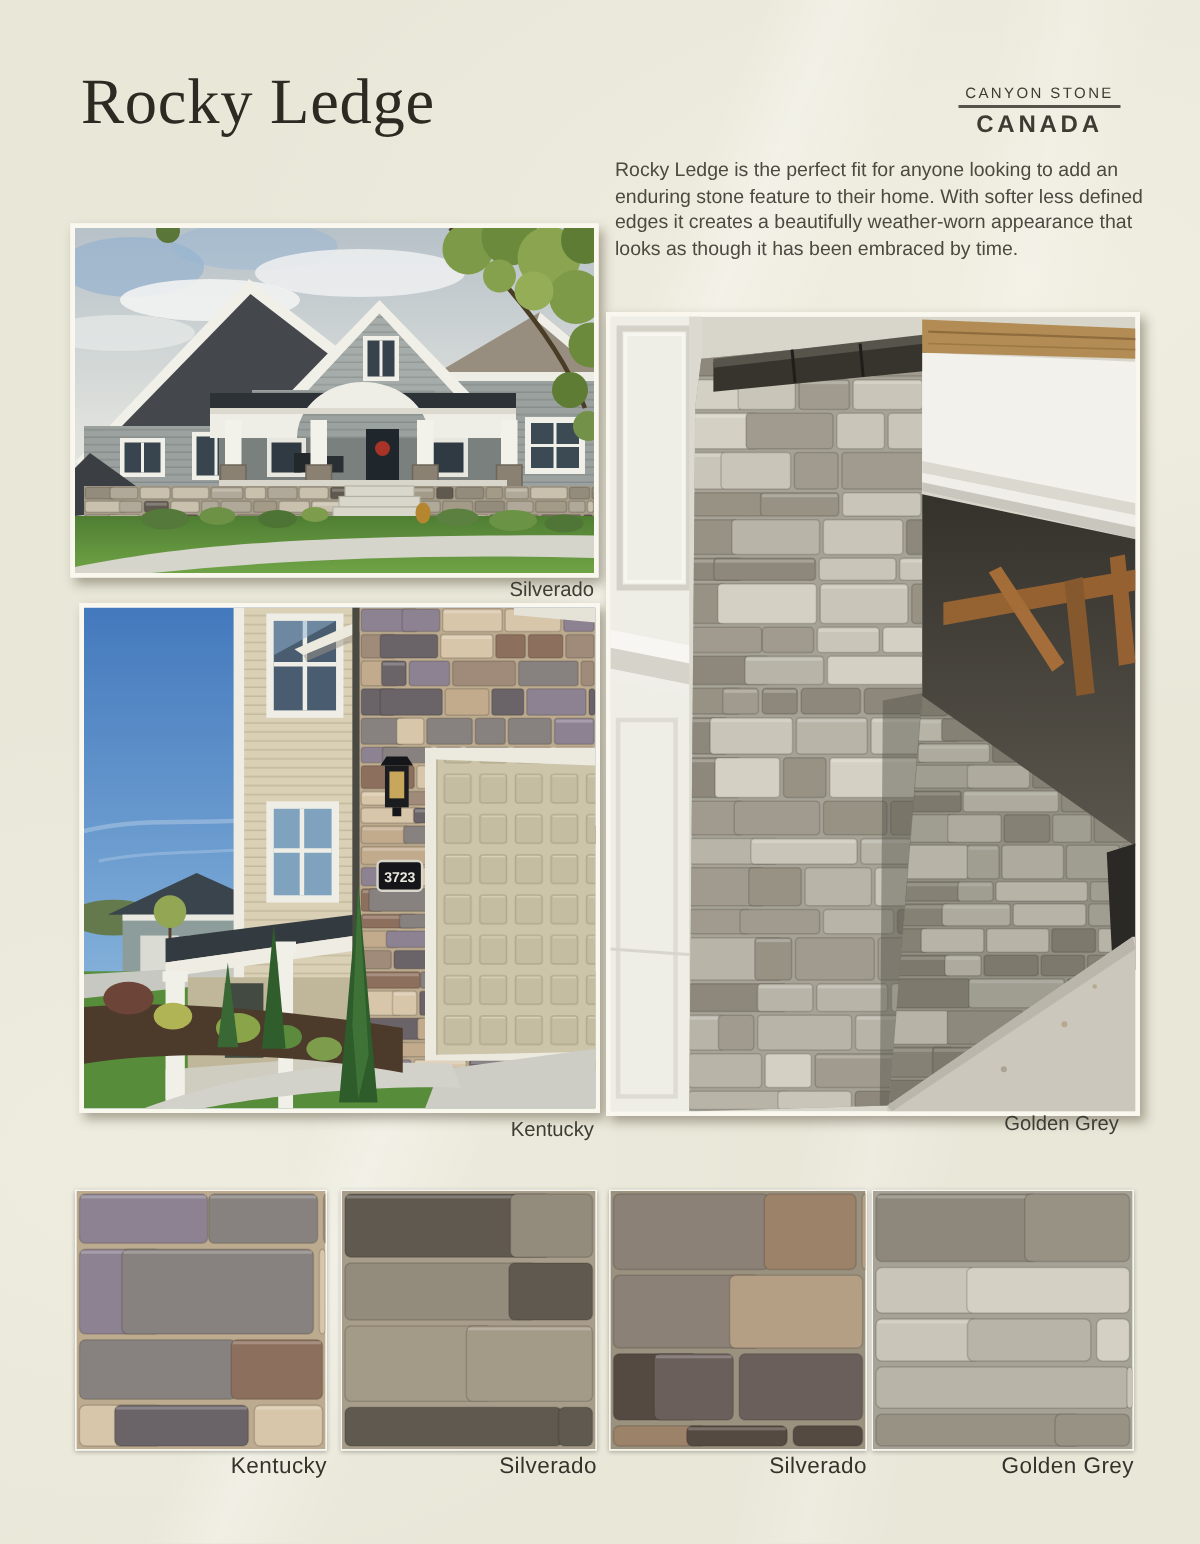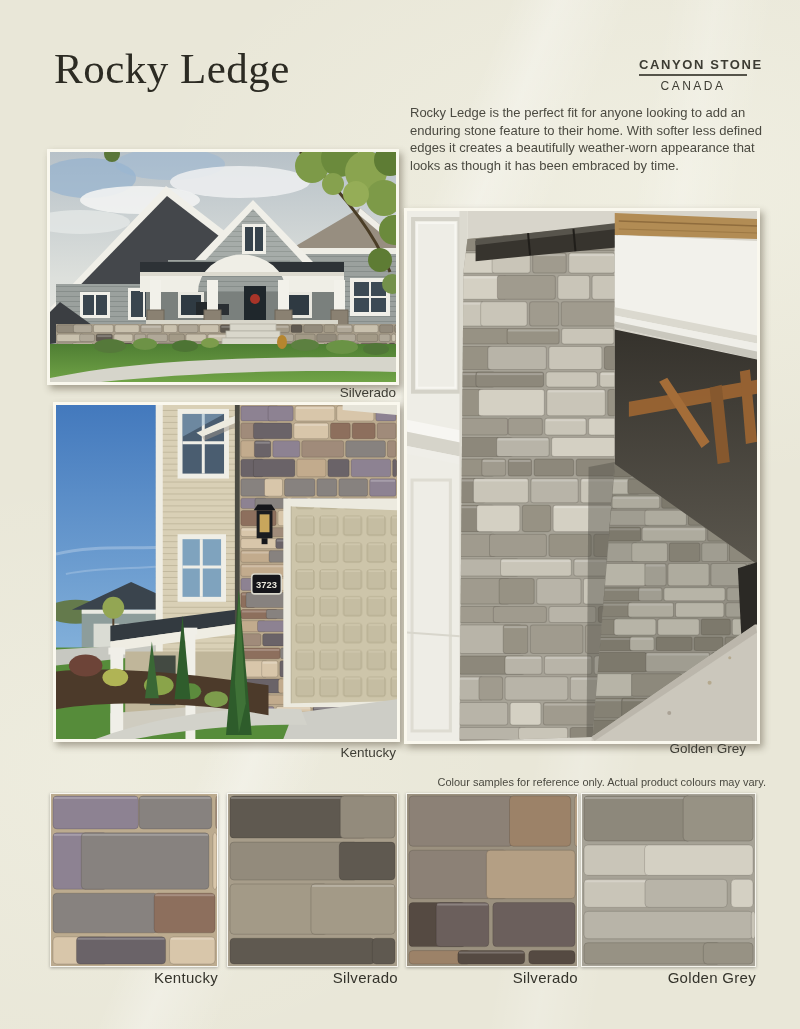--- a/index.html
+++ b/index.html
@@ -13,23 +13,23 @@
       radial-gradient(900px 500px at 85% 18%, rgba(252,252,242,.35), rgba(252,252,242,0) 60%),
       radial-gradient(700px 500px at 12% 75%, rgba(252,252,242,.25), rgba(252,252,242,0) 60%);
     font-family:"Liberation Sans", sans-serif;
   }
   .title {
     position:absolute; left:54px; top:44px;
     font-family:Liberation Serif, serif; font-weight:400;
     font-size:43px; color:#2c2b23; letter-spacing:.5px;
   }
   .brand { position:absolute; left:639px; top:57px; width:108px; text-align:center; color:#3d3c33; }
-  .brand-l1 { font-size:13px; font-weight:700; letter-spacing:1.6px; white-space:nowrap; }
+  .brand-l1 { font-size:10px; font-weight:400; letter-spacing:1.6px; white-space:nowrap; }
   .brand-rule { height:0; border-top:2px solid #55544a; margin:2px 0 3px; }
-  .brand-l2 { font-size:12px; font-weight:400; letter-spacing:2.5px; }
+  .brand-l2 { font-size:16px; font-weight:700; letter-spacing:2.5px; }
   .intro { position:absolute; left:410px; top:104px; width:360px; font-size:13px; line-height:17.6px; color:#4b4a41; }
   .photo { position:absolute; border:3px solid #faf8ee; background:#fff; box-shadow:3px 4px 7px rgba(70,60,40,.42); }
   .photo svg { display:block; width:100%; height:100%; }
   .photo1 { left:47px;  top:149px; width:352px; height:236px; }
   .photo2 { left:53px;  top:402px; width:347px; height:340px;font-weight:bold; }
   .photo3 { left:404px; top:208px; width:356px; height:536px; }
   .plabel { position:absolute; width:200px; text-align:right; font-size:13.5px; color:#3e3d35; }
   .plabel1 { left:196px; top:385px; }
   .plabel2 { left:196px; top:745px; }
   .plabel3 { left:546px; top:741px; }
@@ -787,21 +787,20 @@
 
       <polygon points="183,524 345,412 347,412 347,528 183,528" fill="#cbc7bc"></polygon>
       <polygon points="183,524 345,412 347,420 186,528" fill="#b3afa4" opacity=".7"></polygon>
       <circle cx="300" cy="470" r="2" fill="#b5a98e"></circle>
       <circle cx="320" cy="445" r="1.5" fill="#b5a98e"></circle>
       <circle cx="260" cy="500" r="2" fill="#aaa295"></circle>
     </svg>
   </figure>
   <div class="plabel plabel3">Golden Grey</div>
 
-  <div class="note">Colour samples for reference only. Actual product colours may vary.</div>
 
   <div class="swatch sw0">
     <svg viewBox="0 0 168 174" preserveAspectRatio="none">
         <g id="swg0">
           <rect x="0" y="0" width="168" height="174" fill="#bcab8f"></rect>
           <rect x="2" y="2" width="86.5029483588878" height="33.31315715887583" rx="4" fill="#8d8292" stroke="rgba(40,34,26,0.18)" stroke-width="1"></rect>
           <rect x="3" y="3" width="84.5029483588878" height="2" fill="rgba(255,255,255,0.22)"></rect>
           <rect x="89.155344348168" y="2" width="73.51654185322114" height="33.31315715887583" rx="4" fill="#87827f" stroke="rgba(40,34,26,0.18)" stroke-width="1"></rect>
           <rect x="90.155344348168" y="3" width="71.51654185322114" height="2" fill="rgba(255,255,255,0.22)"></rect>
           <rect x="166.67188620138916" y="2" width="4" height="33.31315715887583" rx="4" fill="#a08b7a" stroke="rgba(40,34,26,0.18)" stroke-width="1"></rect>

